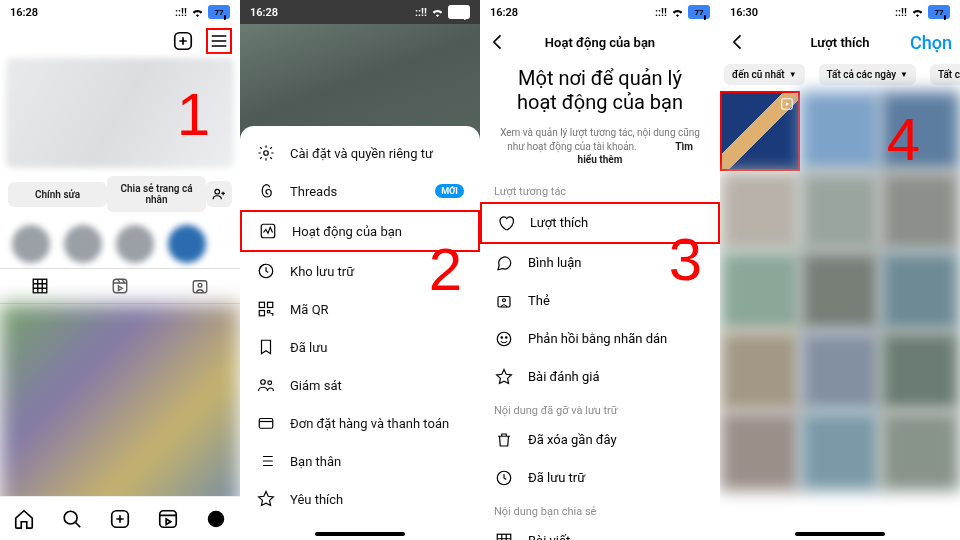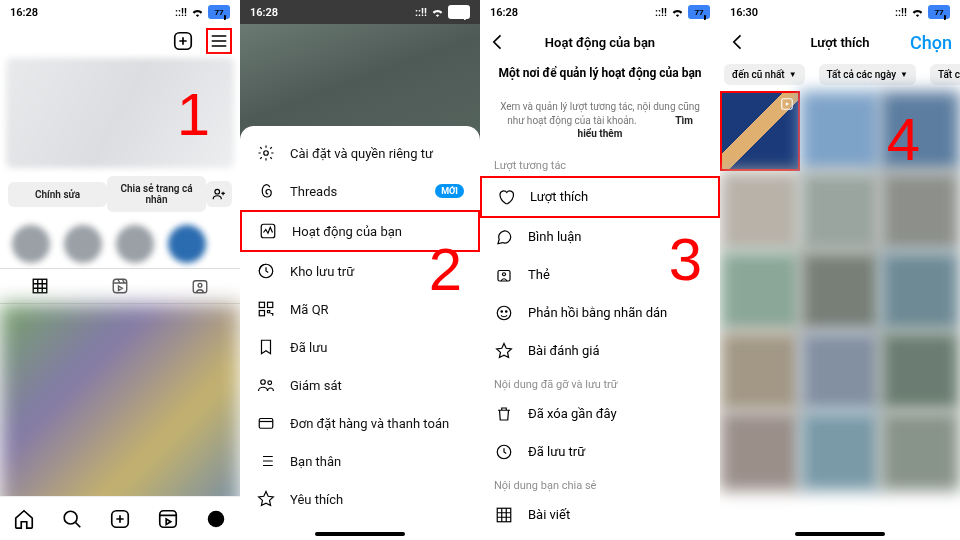--- a/index.html
+++ b/index.html
@@ -39,21 +39,21 @@
   .menu-item .mi-right { margin-left:auto; }
   .badge-new { background:#0095f6; color:#fff; font-size:9px; font-weight:700; padding:2px 6px; border-radius:8px; }
   .home-ind { position:absolute; bottom:4px; left:50%; transform:translateX(-50%); width:90px; height:4px; background:#000; border-radius:3px; }
   .p2-sheet .home-ind { background:#000; }
 
   
   .p3-header { height:36px; display:flex; align-items:center; justify-content:center; position:relative; }
   .p3-back { position:absolute; left:8px; }
   .p3-title { font-size:13px; font-weight:600; }
   .p3-hero { text-align:center; padding:6px 18px 10px; }
-  .p3-hero h2 { font-size:12px; font-weight:700; margin-bottom:20px; }
+  .p3-hero h2 { font-size:20px; font-weight:400; margin-bottom:12px; }
   .p3-hero p { font-size:10px; color:#777; line-height:1.35; }
   .p3-hero p span.link { color:#222; font-weight:700;margin-left:36px; }
   .section-label { font-size:11px; color:#8e8e8e; padding:8px 14px 4px; }
   .p3-item { display:flex; align-items:center; gap:14px; padding:10px 14px; font-size:13px; }
   .p3-item .mi-icon { width:20px; display:flex; justify-content:center; }
 
   
   .p4-header { height:36px; display:flex; align-items:center; justify-content:center; position:relative; }
   .p4-back { position:absolute; left:8px; }
   .p4-select { position:absolute; right:8px; color:#0095f6; font-size:18px; font-weight:500; }

